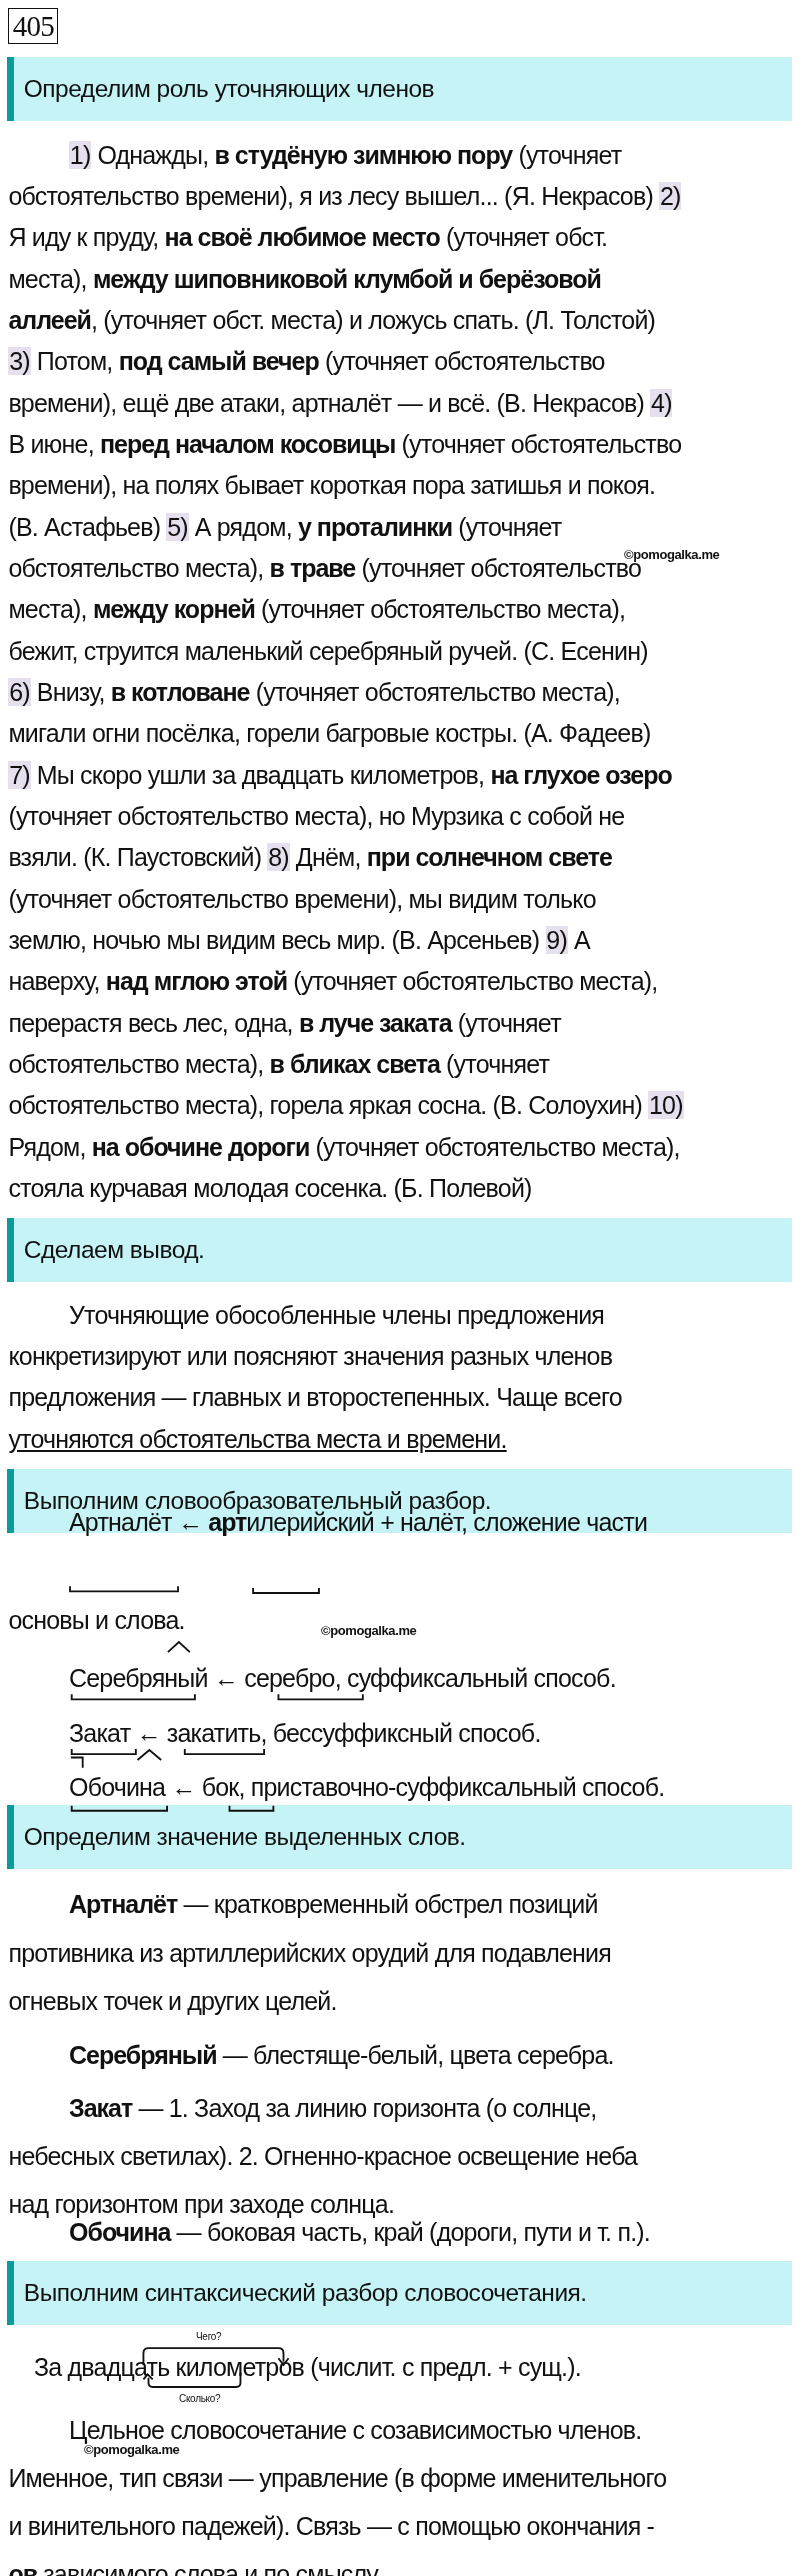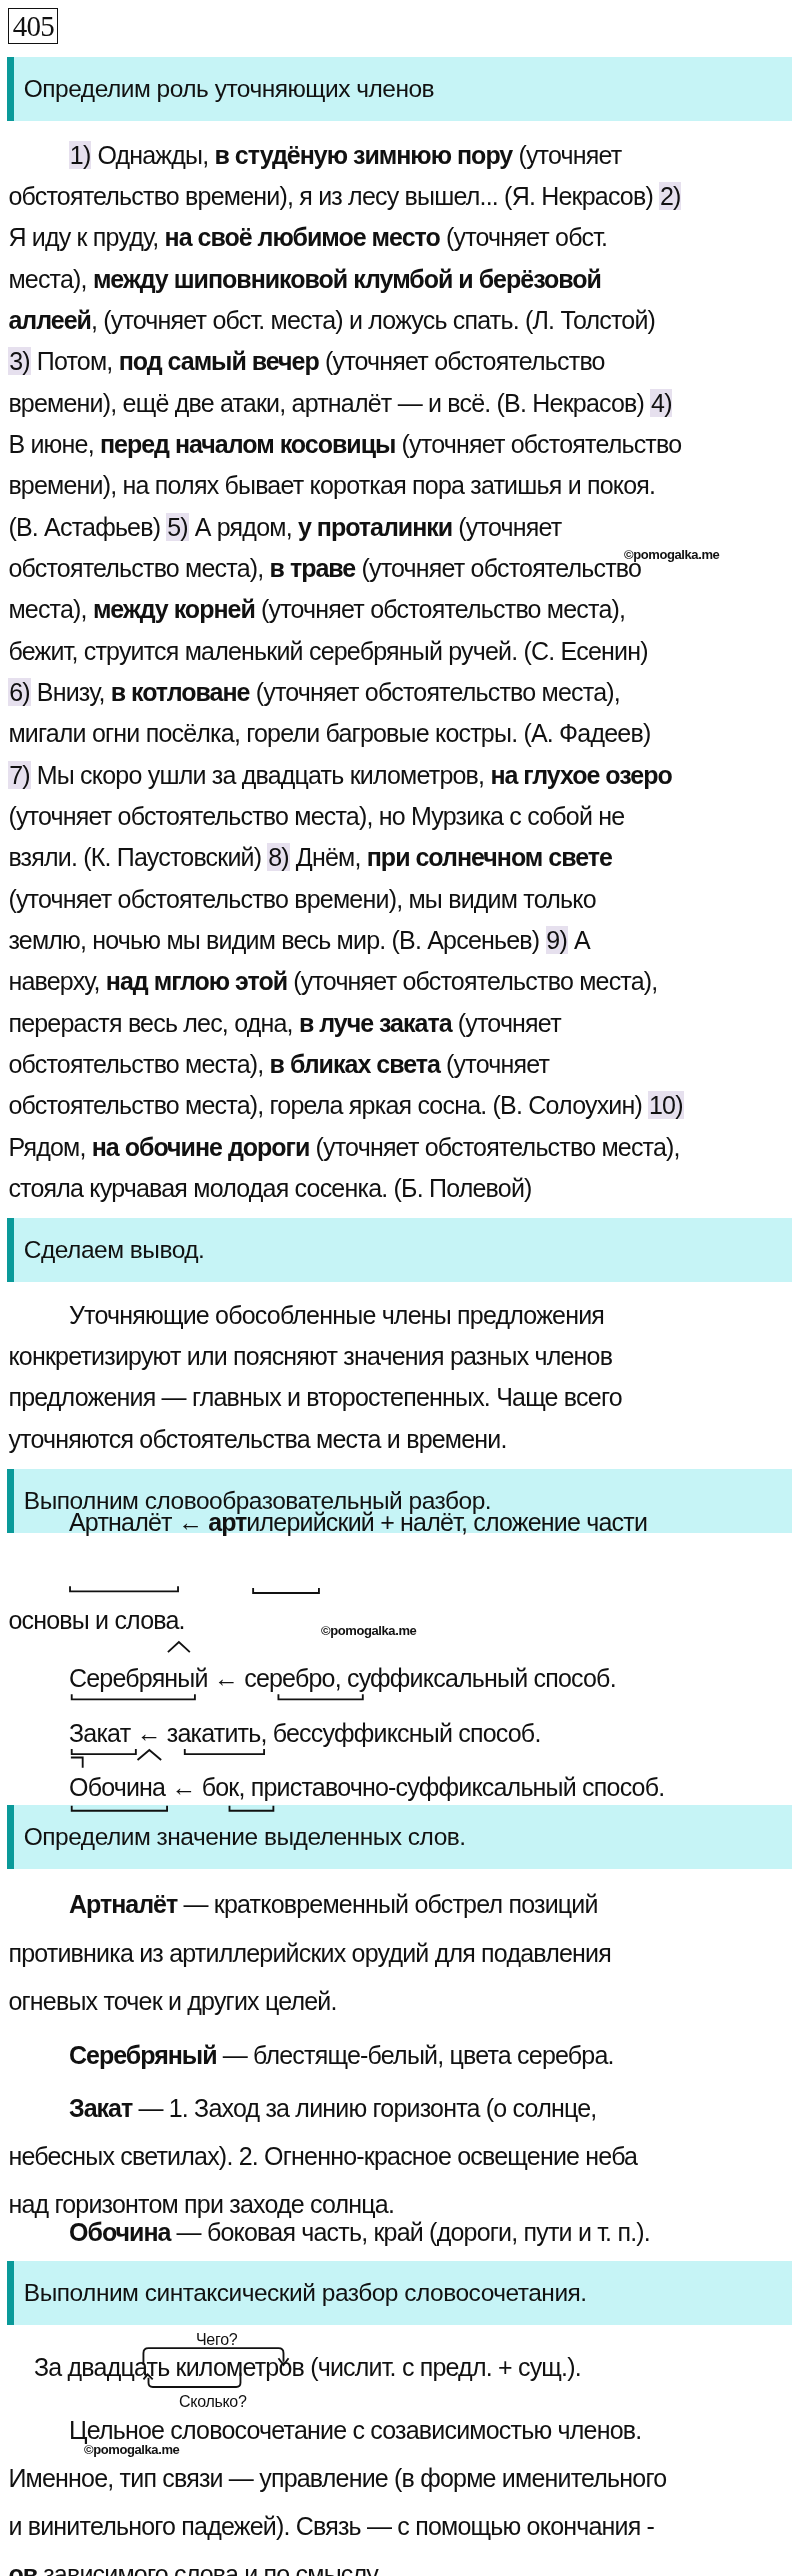--- a/index.html
+++ b/index.html
@@ -11,21 +11,21 @@
   .section-header { position: absolute; left: 6.8px; width: 785px; height: 64px;
          background: #c6f4f6; border-left: 7.6px solid #0a9a9a; box-sizing: border-box; }
   .section-header span { position: absolute; left: 10px; top: 0; line-height: 64px;
          font-size: 24.5px; letter-spacing: -0.5px; color: #111; }
   .line { position: absolute; left: 8.4px; white-space: nowrap; font-size: 25px;
           letter-spacing: -0.8px; line-height: 34px; height: 34px; }
   .line.indent { left: 69px; }
   .line b { font-weight: bold; letter-spacing: -1px; }
   .num { background: #e6e0ee; padding: 0 0.8px; }
   .watermark { position: absolute; font-size: 13px; font-weight: bold; letter-spacing: -0.4px; color: #111; }
-  .diag-label { position: absolute; font-size: 16px; letter-spacing: -0.3px; color: #111; }
+  .diag-label { position: absolute; font-size: 10px; letter-spacing: -0.3px; color: #111; }
   svg.overlay { position: absolute; left: 0; top: 0; pointer-events: none; }
 </style>
 </head>
 <body>
 
 <div class="task-number">405</div>
 
 <div id="headers">
     <div class="section-header" style="top: 57px;">
       <span>Определим роль уточняющих членов</span>
@@ -66,21 +66,21 @@
     <div class="line" style="top: 923px;"><span>землю, ночью мы видим весь мир. (В. Арсеньев) </span><span class="num">9)</span><span> А</span></div>
     <div class="line" style="top: 964px;"><span>наверху, </span><b>над мглою этой</b><span> (уточняет обстоятельство места),</span></div>
     <div class="line" style="top: 1006px;"><span>перерастя весь лес, одна, </span><b>в луче заката</b><span> (уточняет</span></div>
     <div class="line" style="top: 1047px;"><span>обстоятельство места), </span><b>в бликах света</b><span> (уточняет</span></div>
     <div class="line" style="top: 1088px;"><span>обстоятельство места), горела яркая сосна. (В. Солоухин) </span><span class="num">10)</span></div>
     <div class="line" style="top: 1130px;"><span>Рядом, </span><b>на обочине дороги</b><span> (уточняет обстоятельство места),</span></div>
     <div class="line" style="top: 1171px;"><span>стояла курчавая молодая сосенка. (Б. Полевой)</span></div>
     <div class="line indent" style="top: 1298px;"><span>Уточняющие обособленные члены предложения</span></div>
     <div class="line" style="top: 1339px;"><span>конкретизируют или поясняют значения разных членов</span></div>
     <div class="line" style="top: 1380px;"><span>предложения — главных и второстепенных. Чаще всего</span></div>
-    <div class="line" style="top: 1422px;"><span>уточняются обстоятельства места и времени.</span></div>
+    <div class="line" style="top: 1422px; text-decoration: underline;"><span>уточняются обстоятельства места и времени.</span></div>
     <div class="line indent" style="top: 1505px;"><span>Артналёт ← </span><b>арт</b><span>илерийский + налёт, сложение части</span></div>
     <div class="line" style="top: 1603px;"><span>основы и слова.</span></div>
     <div class="line indent" style="top: 1661px;"><span>Серебряный ← серебро, суффиксальный способ.</span></div>
     <div class="line indent" style="top: 1716px;"><span>Закат ← закатить, бессуффиксный способ.</span></div>
     <div class="line indent" style="top: 1770px;"><span>Обочина ← бок, приставочно-суффиксальный способ.</span></div>
     <div class="line indent" style="top: 1887px;"><b>Артналёт</b><span> — кратковременный обстрел позиций</span></div>
     <div class="line" style="top: 1936px;"><span>противника из артиллерийских орудий для подавления</span></div>
     <div class="line" style="top: 1984px;"><span>огневых точек и других целей.</span></div>
     <div class="line indent" style="top: 2038px;"><b>Серебряный</b><span> — блестяще-белый, цвета серебра.</span></div>
     <div class="line indent" style="top: 2091px;"><b>Закат</b><span> — 1. Заход за линию горизонта (о солнце,</span></div>

